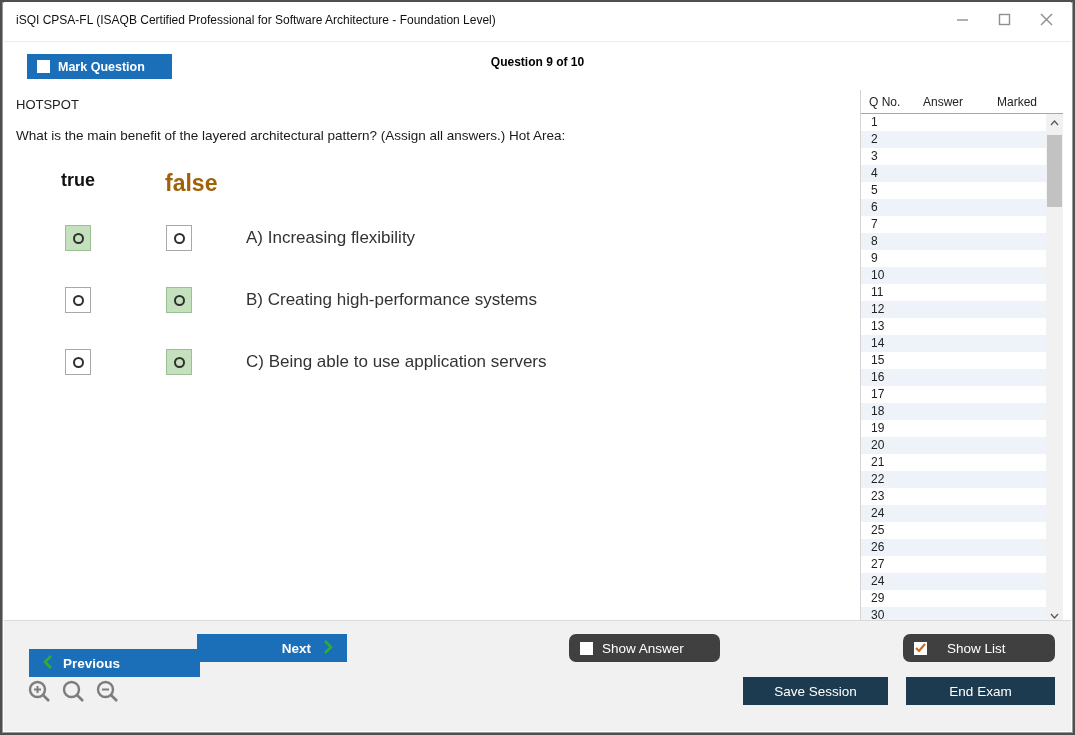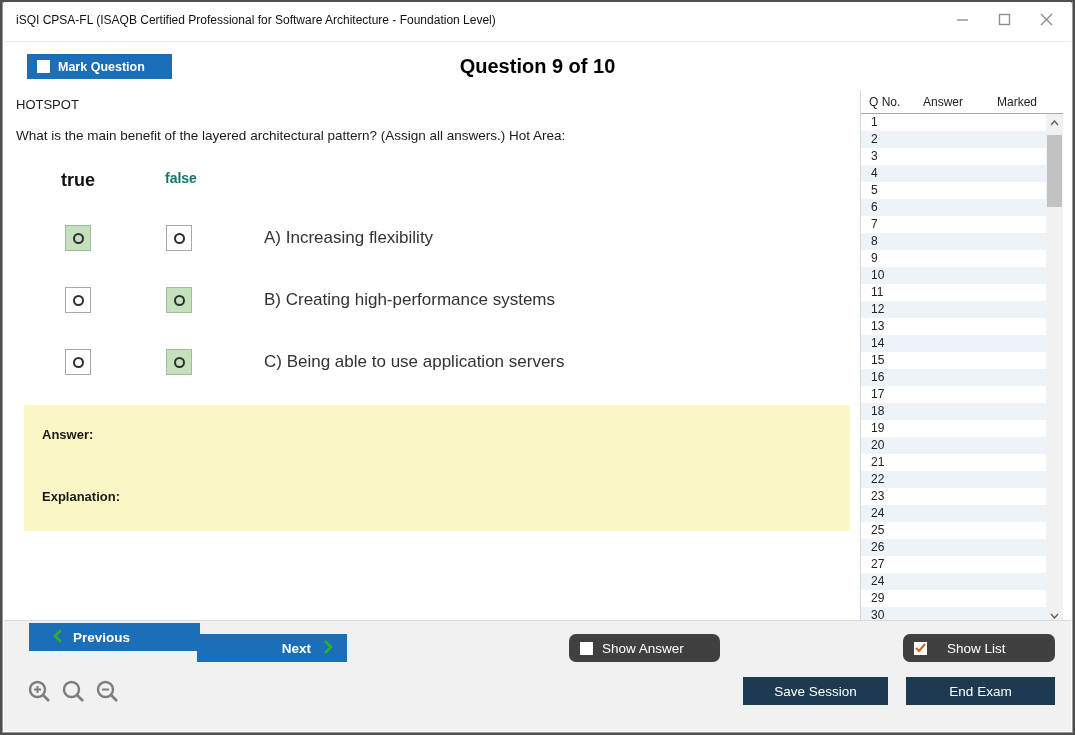--- a/index.html
+++ b/index.html
@@ -12,34 +12,34 @@
   
   .titlebar { position:absolute; left:2px; top:0; right:2px; height:40px; background:#fff; border-bottom:1px solid #ededed; }
   .title-text { position:absolute; left:12px; top:11px; font-size:12px; color:#111; }
   .win-controls { position:absolute; right:18px; top:10px; display:flex; gap:28px; align-items:center; }
   .win-btn { width:14px; height:14px; display:flex; align-items:center; justify-content:center; cursor:pointer; }
   
   .mark-btn { position:absolute; left:25px; top:52px; width:145px; height:25px; background:#1a6fb8;
     display:flex; align-items:center; gap:8px; padding-left:10px; cursor:pointer; }
   .checkbox { width:13px; height:13px; background:#fff; border:1px solid #fff; flex:0 0 auto; display:flex; align-items:center; justify-content:center; }
   .mark-btn span.lbl { color:#fff; font-weight:bold; font-size:12.5px; }
-  .q-counter { position:absolute; left:0; right:0; top:53px; text-align:center; font-weight:bold; font-size:20px; color:#000; }
+  .q-counter { position:absolute; left:0; right:0; top:53px; text-align:center; font-weight:bold; font-size:12px; color:#000; }
   
   .hotspot { position:absolute; left:14px; top:95px; font-size:13px; color:#222; }
   .prompt  { position:absolute; left:14px; top:126px; font-size:13.5px; color:#1a1a1a; }
   .options-area { position:absolute; left:63px; top:168px; width:700px;text-align:center; }
   .tf-header { position:relative; height:55px; }
   .tf-true  { position:absolute; left:-4px;  top:0; font-weight:bold; font-size:18px; color:#111; }
-  .tf-false { position:absolute; left:100px; top:0; font-weight:bold; font-size:14px; color:#0f766e; }
+  .tf-false { position:absolute; left:100px; top:0; font-weight:bold; font-size:23px; color:#a16207; }
   .opt-row { display:flex; align-items:center; height:26px; margin-bottom:36px; }
   .radio { width:26px; height:26px; background:#fff; border:1px solid #a8a8a8; display:flex; align-items:center; justify-content:center; cursor:pointer; flex:0 0 auto; }
   .radio .ring { width:11px; height:11px; border:2.4px solid #2f2f2f; border-radius:50%; }
   .radio.selected { background:#c5e0bd; border-color:#9dbf95; }
   .false-col { margin-left:75px; }
-  .opt-label { margin-left:72px; font-size:17px; color:#333; white-space:nowrap; }
+  .opt-label { margin-left:54px; font-size:17px; color:#333; white-space:nowrap; }
   
   .answer-box { position:absolute; left:22px; top:403px; width:826px; height:126px; background:#faf6c5; }
   .answer-label, .explanation-label { position:absolute; left:18px; font-weight:bold; font-size:13px; color:#1a1a1a; }
   .answer-label { top:22px; }
   .explanation-label { top:84px; }
   
   .qlist { position:absolute; left:858px; top:88px; width:203px; height:534px; background:#fff; border-left:1px solid #d5d5d5; }
   .qlist-header { position:relative; height:24px; border-bottom:1px solid #a9a9a9; background:#fff; }
   .qlist-header span { position:absolute; top:5px; font-size:12px; color:#222; }
   .qh-no { left:8px; } .qh-answer { left:62px; } .qh-marked { left:136px; }
@@ -49,21 +49,21 @@
   .qscroll { position:absolute; right:0; top:24px; width:17px; bottom:0; background:#f1f1f1; }
   .qscroll .arrow { position:absolute; left:0; width:17px; height:17px; display:flex; align-items:center; justify-content:center; cursor:pointer; }
   .arrow-up { top:0; } .arrow-down { bottom:0; }
   .qthumb { position:absolute; left:1px; top:21px; width:15px; height:72px; background:#c2c2c2; cursor:pointer; }
   
   .footer { position:absolute; left:2px; right:2px; bottom:2px; height:111px; background:#f1f1f1; border-top:1px solid #dadada; }
   .btn { position:absolute; height:28px; display:flex; align-items:center; cursor:pointer; color:#fff; font-size:13.5px; }
   .btn.blue { background:#1a6fb8; font-weight:bold; }
   .btn.orange { background:#404040; font-weight:normal;border-radius:7px; }
   .btn.navy { background:#1d3b50; justify-content:center; font-weight:normal; }
-  .btn-prev { left:25px; top:2px; width:171px; gap:10px; padding-left:24px; }
+  .btn-prev { left:25px; top:28px; width:171px; gap:10px; padding-left:14px; }
   .btn-next { left:193px; top:13px; width:150px; justify-content:flex-end; gap:12px; padding-right:14px;text-align:right; }
   .btn-show-answer { left:565px; top:13px; width:151px; gap:9px; padding-left:11px; }
   .btn-review { left:731px; top:13px; width:153px; padding-left:12px; }
   .btn-show-list { left:899px; top:13px; width:152px; gap:20px; padding-left:11px; }
   .btn-save { left:739px; top:56px; width:145px; }
   .btn-end  { left:902px; top:56px; width:149px; }
   .review-caret { position:absolute; right:10px; top:9px; width:0; height:0; border-left:6px solid transparent; border-right:6px solid transparent; border-bottom:8px solid #8c8c8c; }
   .zoom-tools { position:absolute; left:23px; top:58px; display:flex; gap:9px; align-items:center; }
   .zoom-tools svg { cursor:pointer; }
 </style>
@@ -132,24 +132,20 @@
             <span class="ring"></span>
           </span>
           <span class="radio false-col selected">
             <span class="ring"></span>
           </span>
           <span class="opt-label">C) Being able to use application servers</span>
         </div>
       </div>
   </div>
 
-  <div class="answer-box">
-    <span class="answer-label">Answer:</span>
-    <span class="explanation-label">Explanation:</span>
-  </div>
 
   <div class="qlist">
     <div class="qlist-header">
       <span class="qh-no">Q No.</span>
       <span class="qh-answer">Answer</span>
       <span class="qh-marked">Marked</span>
     </div>
     <div class="qlist-body" id="qlist-body">
         <div class="qrow">1</div>
         <div class="qrow alt">2</div>

